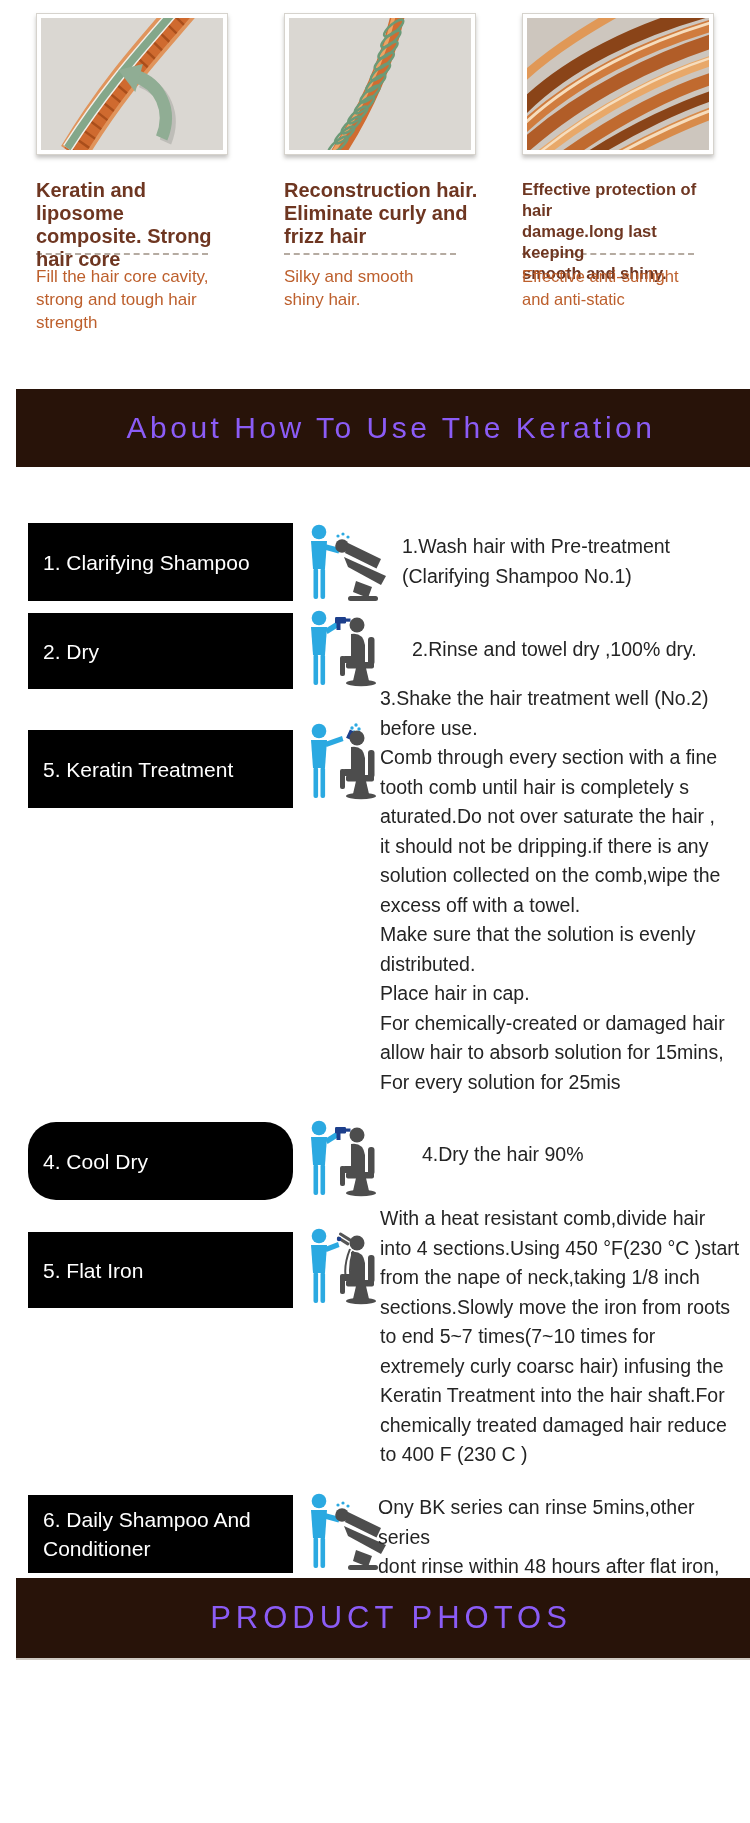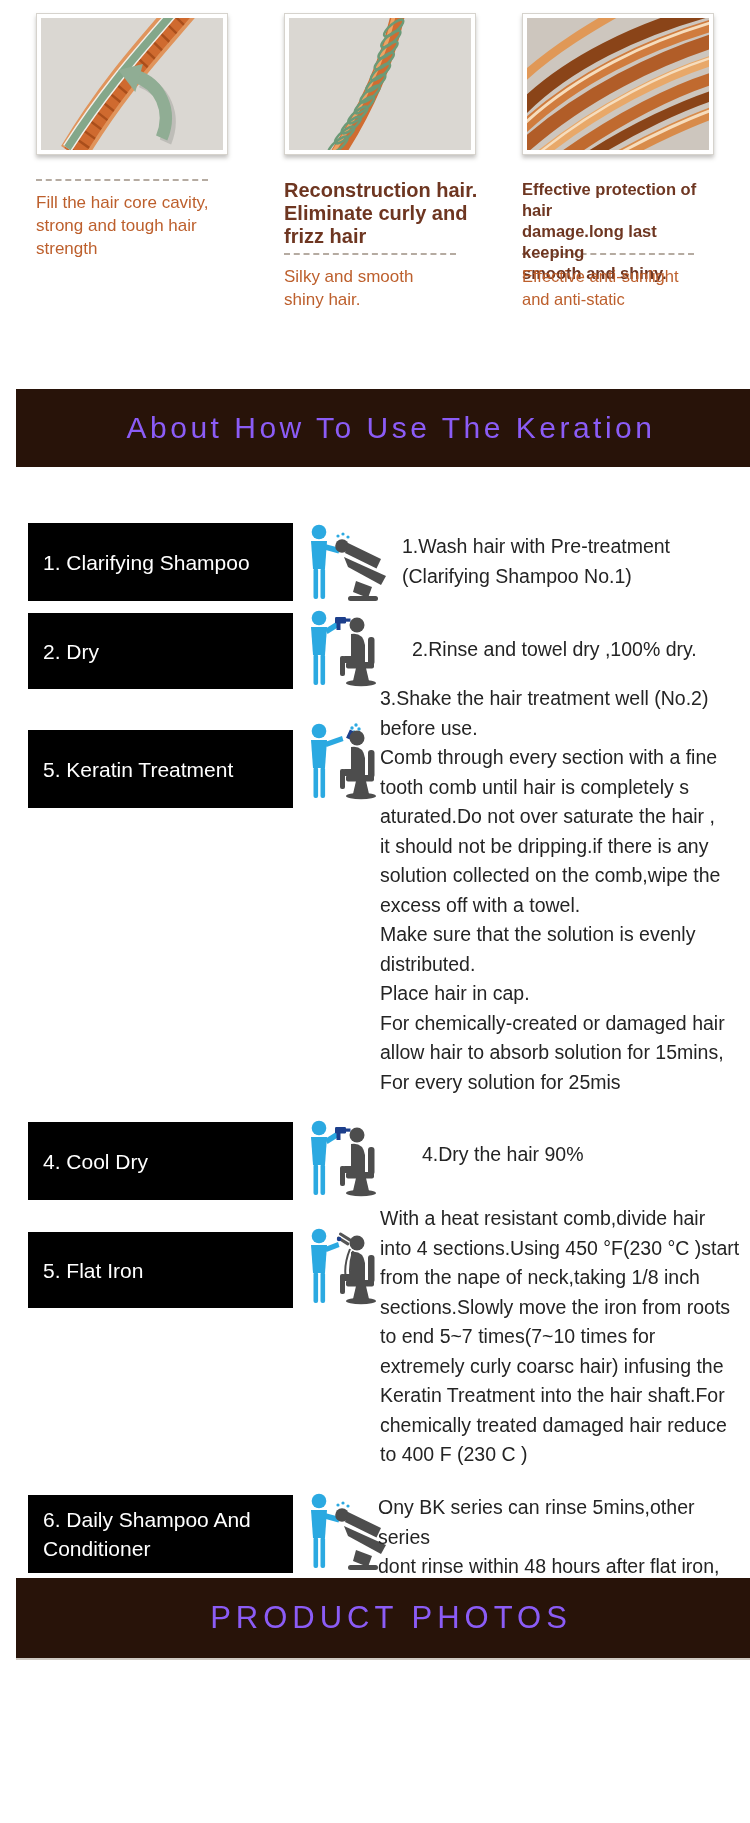--- a/index.html
+++ b/index.html
@@ -22,21 +22,21 @@
   .banner{position:absolute;left:0;width:750px;background:#281309;color:#8b5cf6;
     display:flex;align-items:center;justify-content:center;margin-left:16px;}
   .banner-how{top:389px;height:78px;font-size:30px;letter-spacing:3.5px;}
   .banner-photos{top:1578px;height:80px;font-size:31px;letter-spacing:5px;border-bottom:2px solid #cfc9c2;}
 
   
   .step-box{position:absolute;left:28px;width:265px;background:#000000;color:#ffffff;
     display:flex;align-items:center;box-sizing:border-box;padding-left:15px;
     font-size:21px;line-height:29px;white-space:pre-line;}
   .box-1{top:523px;height:78px;} .box-2{top:613px;height:76px;} .box-3{top:730px;height:78px;}
-  .box-4{top:1122px;height:78px;} .box-5{top:1232px;height:76px;} .box-6{top:1495px;height:78px;}
+  .box-4{top:1122px;height:78px;border-radius:28px;} .box-5{top:1232px;height:76px;} .box-6{top:1495px;height:78px;}
 
   .step-icon{position:absolute;left:304px;width:96px;height:80px;}
   .step-icon svg{width:100%;height:100%;display:block;}
   .icon-1{top:523px;} .icon-2{top:609px;} .icon-3{top:722px;}
   .icon-4{top:1119px;} .icon-5{top:1227px;} .icon-6{top:1492px;}
 
   .step-text{position:absolute;width:372px;color:#242424;font-size:19.5px;line-height:29.5px;white-space:pre-line;}
   .text-1{left:402px;top:532px;}
   .text-2{left:412px;top:635px;}
   .text-3{left:380px;top:684px;}
@@ -56,20 +56,23 @@
         <path d="M152,-10 C114,32 76,70 34,136" stroke="#e0945c" stroke-width="30" fill="none"></path>
         <path d="M152,-10 C114,32 76,70 34,136" stroke="#cf6a2f" stroke-width="22" fill="none"></path>
         <path d="M152,-10 C114,32 76,70 34,136" stroke="#9c4516" stroke-width="22" fill="none" stroke-dasharray="2.5 9" opacity="0.75"></path>
         <path d="M146,-12 C108,30 72,66 28,130" stroke="#f2efe9" stroke-width="11" fill="none"></path>
         <path d="M146,-12 C108,30 72,66 28,130" stroke="#84a78a" stroke-width="8" fill="none"></path>
         <path d="M132,124 C144,96 130,71 106,63" stroke="#a8a8a2" stroke-width="13" fill="none" opacity="0.55"></path>
         <path d="M128,120 C140,92 126,66 100,58" stroke="#90ad94" stroke-width="13" fill="none"></path>
         <polygon points="82,52 108,46 100,74" fill="#90ad94"></polygon>
       </svg>
     </div>
+    <div class="feature-heading">Keratin and liposome
+composite. Strong
+hair core</div>
     <div class="feature-divider"></div>
     <div class="feature-desc">Fill the hair core cavity,
 strong and tough hair
 strength</div>
   </div>
 
   <div class="feature-col col-2">
     <div class="feature-image">
       <svg viewBox="0 0 193 132" preserveAspectRatio="none">
         <rect x="0" y="0" width="193" height="132" fill="#dad7d2"></rect>

